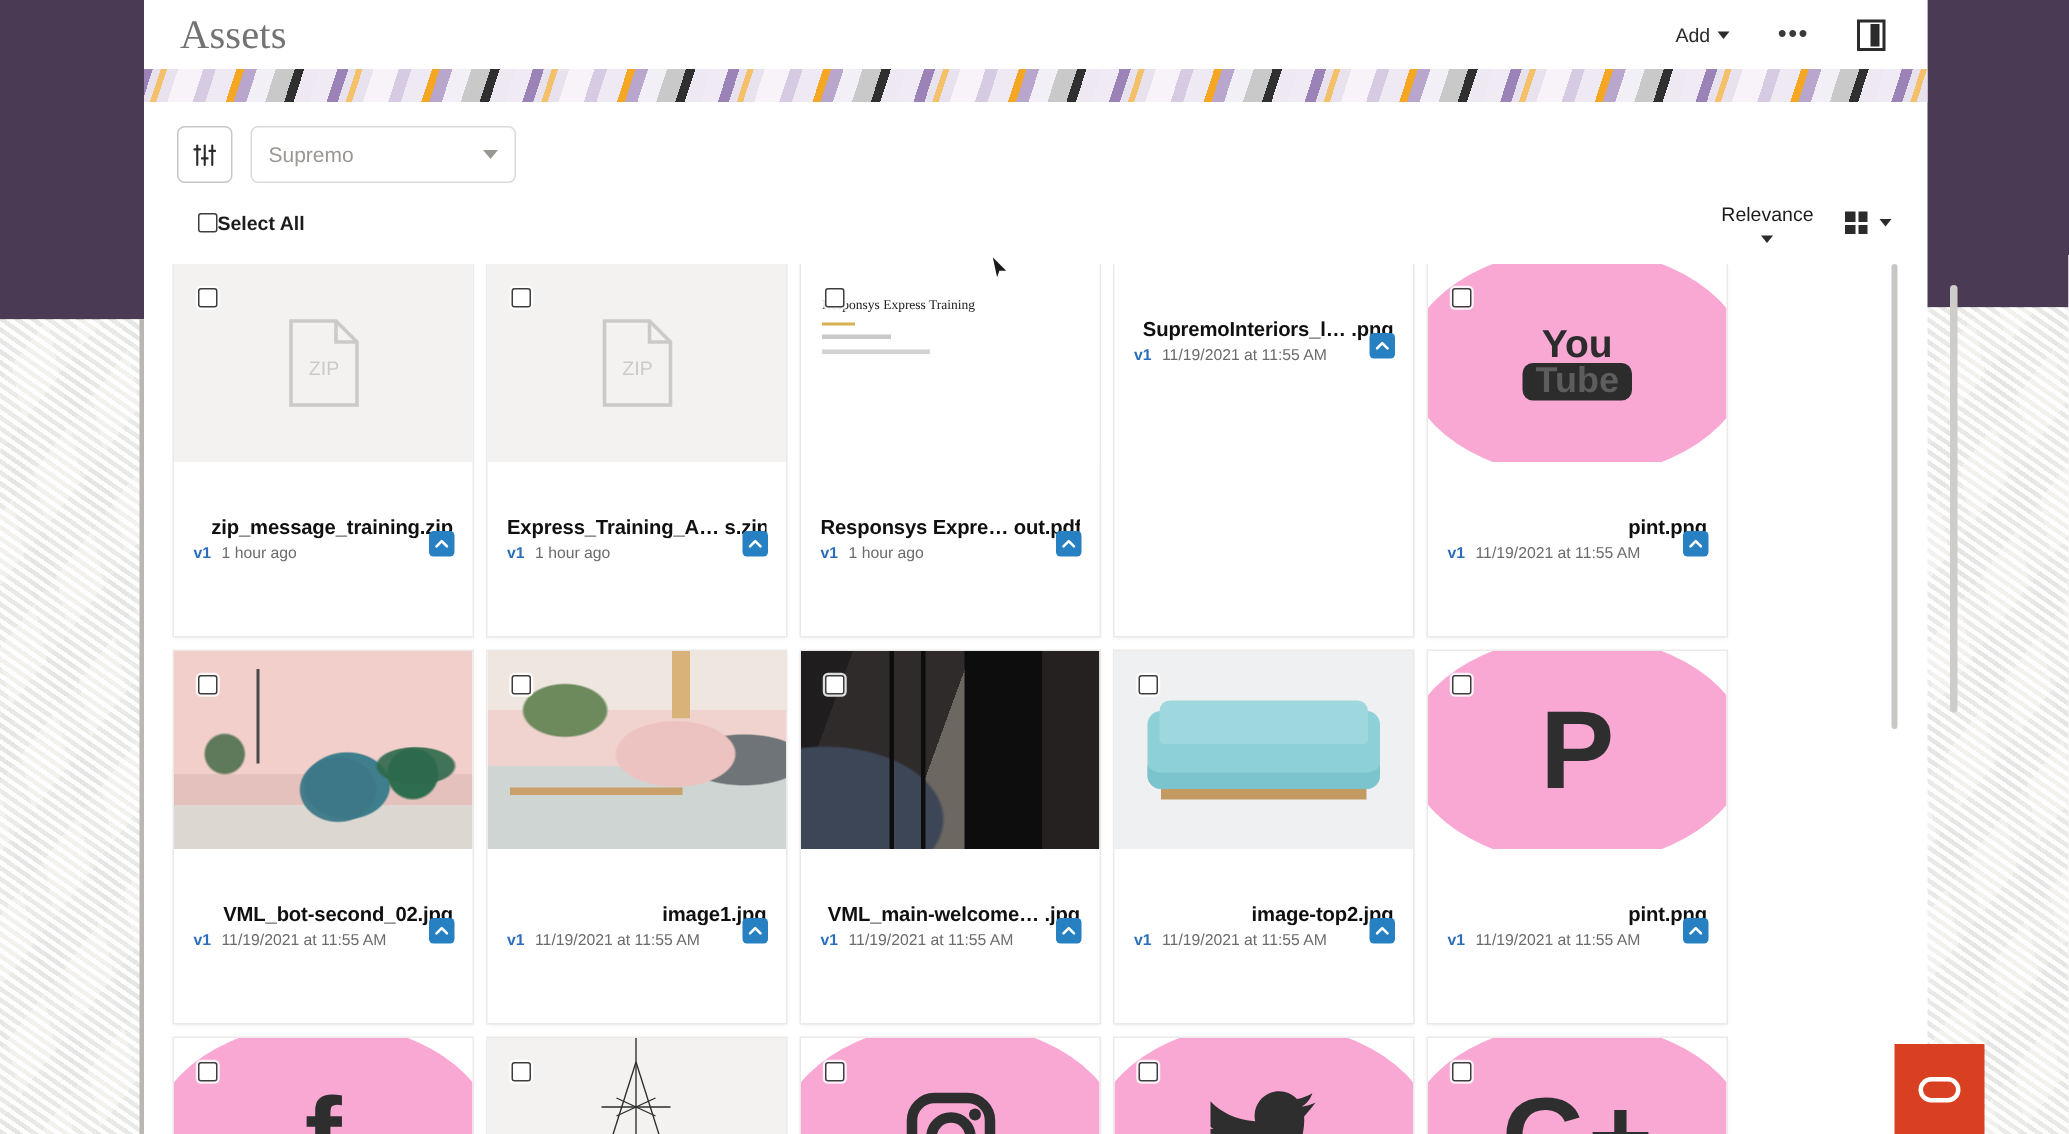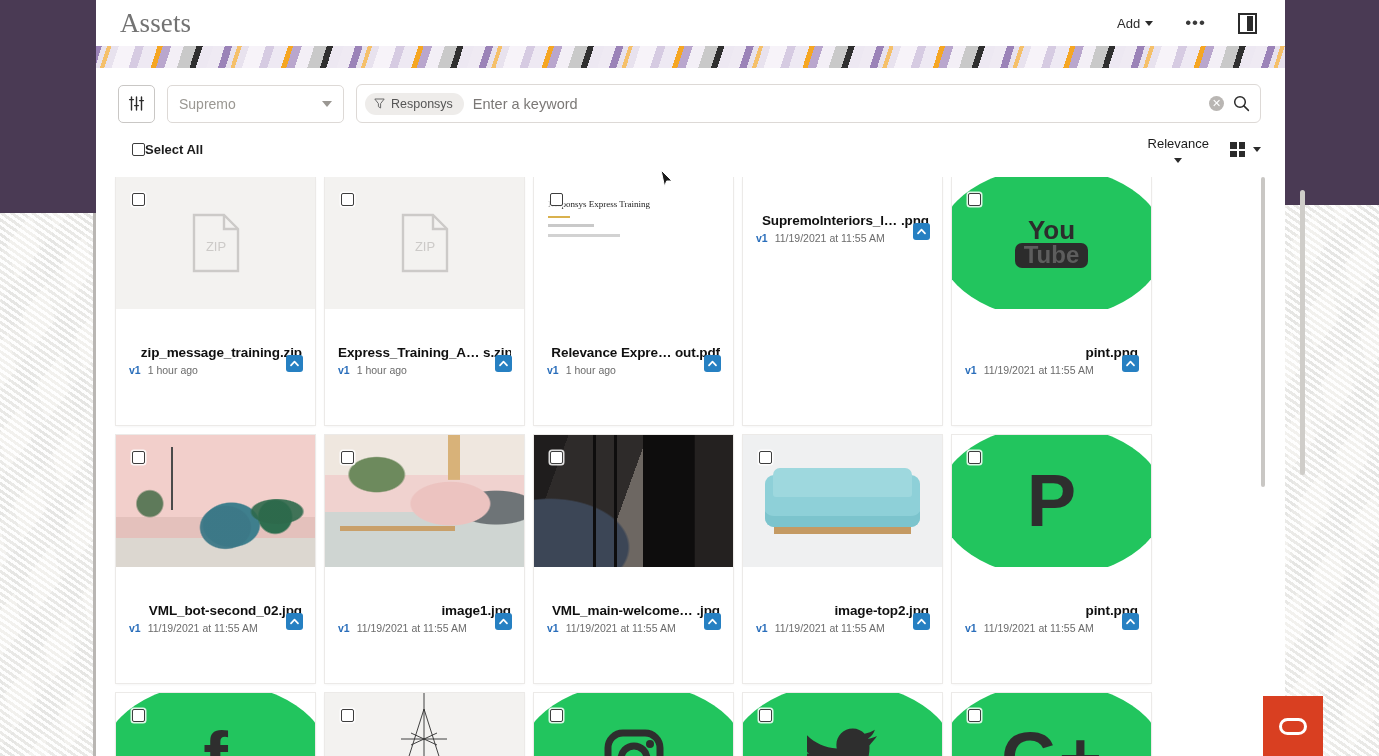--- a/index.html
+++ b/index.html
@@ -247,21 +247,21 @@
   }
   .supremo-mark::before { top: 4px; }
   .supremo-mark::after  { top: 78px; }
   .supremo-text {
     font-size: 17px; letter-spacing: 5.5px; color: #2d2d2d;
     line-height: 1.45; margin-left: 11px; white-space: nowrap;
   }
   .social-wrap { width: 100%; height: 100%; background: #fff; position: relative; }
   .social-circle {
     position: absolute; left: -14px; right: -14px; top: -10px; bottom: -10px;
-    background: #22c55e; border-radius: 50%;
+    background: #f9a8d4; border-radius: 50%;
     display: flex; align-items: center; justify-content: center;
     color: #2e2e2e;
   }
   .yt-mark { text-align: center; line-height: .95; }
   .yt-you { font-size: 26px; font-weight: bold; color: #2c2c2c; font-family: "Liberation Sans", sans-serif;}
   .yt-tube {
     font-size: 24px; font-weight: bold; color: #5d5d5d;
     background: #2c2c2c; border-radius: 7px; padding: 1px 9px; display: inline-block;
   }
   .glyph-big { font-size: 74px; font-weight: bold; color: #2e2e2e; line-height: 1; }
@@ -385,34 +385,20 @@
           <line x1="11.6" y1="5.6" x2="15.4" y2="5.6"></line>
         </g>
       </svg>
     </div>
 
     <div id="folder-select">
       <span>Supremo</span>
       <span class="caret-dn"></span>
     </div>
 
-    <div id="search-wrap">
-      <span class="filter-chip">
-        <svg width="11" height="11" viewBox="0 0 11 11" aria-hidden="true">
-          <path d="M.8 1h9.4L6.6 5.6V10L4.4 8.6V5.6z" fill="none" stroke="#6a6a6a" stroke-width="1"></path>
-        </svg>
-        <span>Responsys</span>
-      </span>
-      <input id="search-input" type="text" placeholder="Enter a keyword" style="">
-      <span class="clear-icon">✕</span>
-      <svg width="17" height="17" viewBox="0 0 17 17" aria-hidden="true">
-        <circle cx="7" cy="7" r="5.3" fill="none" stroke="#2b2b2b" stroke-width="1.5"></circle>
-        <line x1="10.9" y1="10.9" x2="15.4" y2="15.4" stroke="#2b2b2b" stroke-width="1.5" stroke-linecap="round"></line>
-      </svg>
-    </div>
   </div>
 
   <div id="subbar">
     <div class="chk"></div>
     <div id="select-all-label">Select All</div>
     <div id="subbar-right">
       <div id="sort-control">
         <span>Relevance</span>
         <span class="caret-dn"></span>
       </div>
@@ -487,21 +473,21 @@
             <div class="pdf-l1"></div>
             <div class="pdf-l2"></div>
           </div>
         </div>
         <div class="meta">
           <div class="badge-up">
             <svg width="9" height="7" viewBox="0 0 9 7" aria-hidden="true">
                 <path d="M1 5.3L4.5 1.7 8 5.3" fill="none" stroke="#fff" stroke-width="1.7" stroke-linecap="round" stroke-linejoin="round"></path>
               </svg>
           </div>
-          <div class="fname">Relevance Expre… out.pdf</div>
+          <div class="fname">Responsys Expre… out.pdf</div>
           <div class="fsub">
             <span class="ver">v1</span><span>1 hour ago</span>
           </div>
 
         </div>
       </div>
 
       <div class="card">
         <div class="meta">
           <div class="badge-up">

